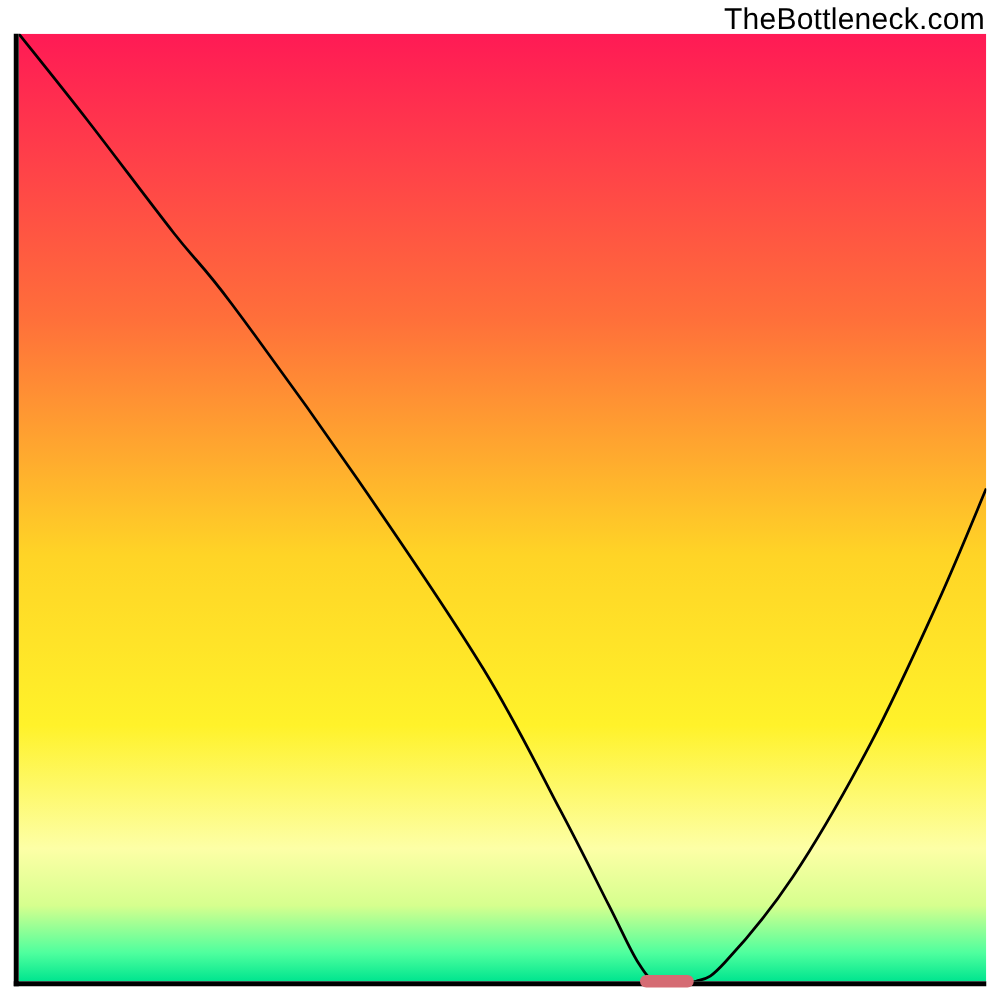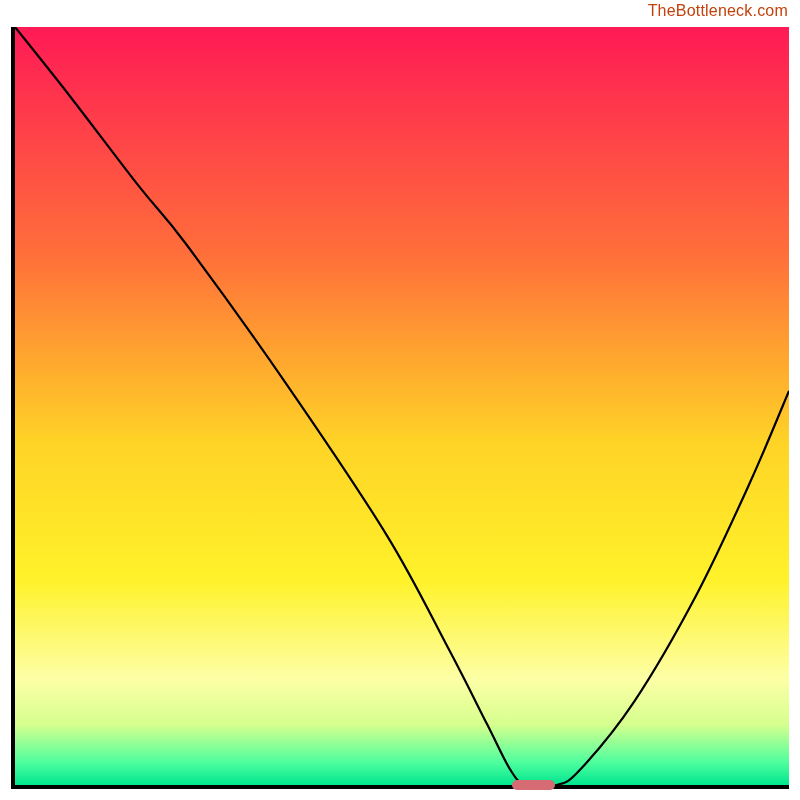--- a/index.html
+++ b/index.html
@@ -8,22 +8,22 @@
     width: 800px;
     height: 800px;
     background: #fff;
     overflow: hidden;
     font-family: Arial, Helvetica, sans-serif;
   }
   .watermark {
     position: absolute;
     top: 2px;
     right: 12px;
-    font-size: 16px;
-    color: #c2410c;
+    font-size: 24px;
+    color: #000000;
     font-weight: 400;
     z-index: 10;
     letter-spacing: 0.2px;
   }
   .plot-area {
     position: absolute;
     left: 11px;
     top: 27px;
     width: 778px;
     height: 762px;

